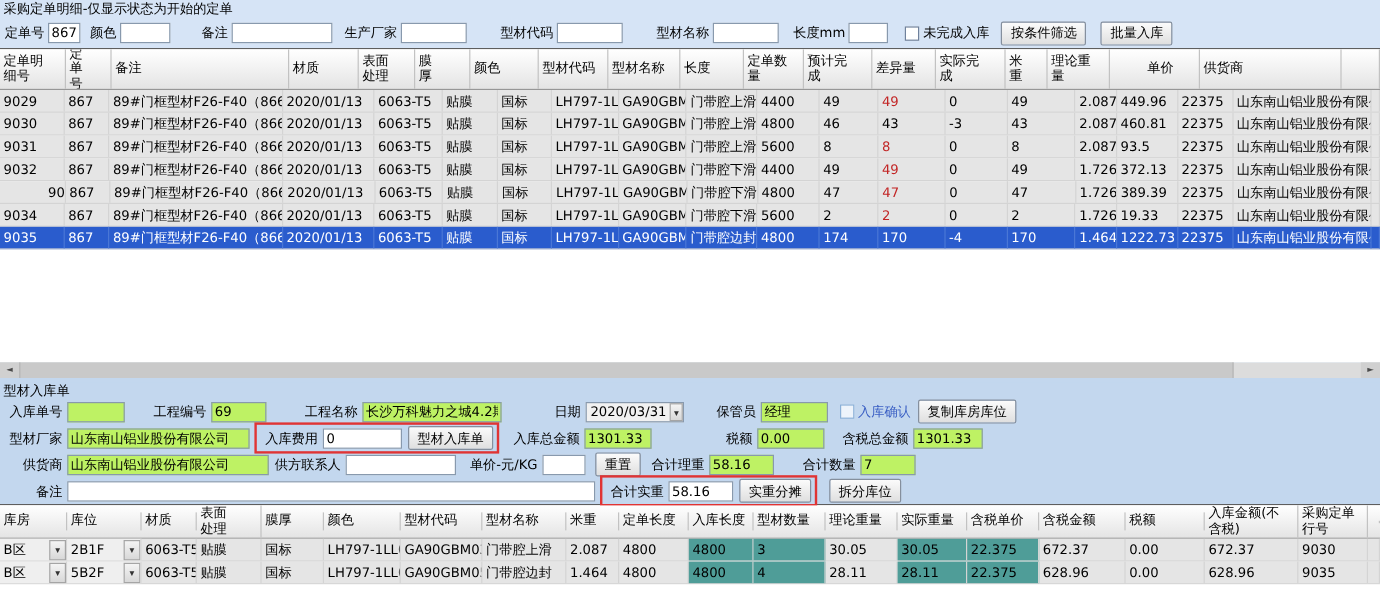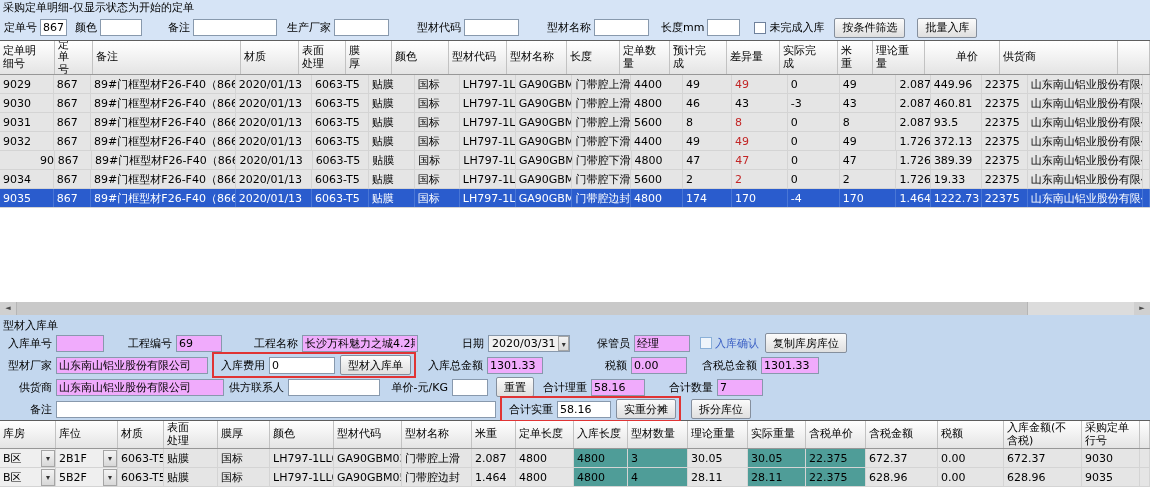--- a/index.html
+++ b/index.html
@@ -5,30 +5,30 @@
   html,body{margin:0;padding:0;}
   body{width:1150px;height:492px;overflow:hidden;background:#c3d7ee;
        font-family:"DejaVu Sans","Liberation Sans",sans-serif;font-size:11px;color:#000;}
   #app{position:relative;width:1150px;height:492px;}
 
   
   .top-title{height:15px;line-height:15px;padding-left:3px;background:#d6e4f6;}
   .filters{height:25px;display:flex;align-items:center;padding-left:4px;background:#d6e4f6;}
   .lbl{white-space:nowrap;}
   .inp{height:17px;border:1px solid #8899ad;background:#fff;font:inherit;padding:0 2px;box-sizing:border-box;}
-  .inp.ro{background:#f0abfc;}
+  .inp.ro{background:#bef264;}
   .btn{height:20px;border:1px solid #858f9d;background:linear-gradient(#fbfbfb,#dfdfdf);
        font:inherit;padding:0 7px;border-radius:2px;white-space:nowrap;box-sizing:border-box;}
   .chk{display:inline-block;width:12px;height:12px;background:#fff;border:1px solid #6f819c;box-sizing:border-box;}
 
   
   .grid{background:#fff;border-top:1px solid #5e5e5e;overflow:hidden;}
   .hrow{display:flex;background:linear-gradient(#ffffff,#e4e4e4);border-bottom:1px solid #979797;box-sizing:border-box;}
   #order-grid .hrow{height:34px;}
-  #inbound-grid .hrow{height:28px;}
+  #inbound-grid .hrow{height:28px;align-items:center;}
   .hcell{border-right:1px solid #c2c2c2;padding:1px 3px;box-sizing:border-box;display:flex;
          align-items:center;overflow:hidden;line-height:1.12;}
   .hspan{word-break:break-all;}
   .drow{display:flex;height:19px;border-bottom:1px solid #d4d4d4;box-sizing:border-box;background:#e5e5e5;}
   .dcell{border-right:1px solid #d4d4d4;padding:0 3px;box-sizing:border-box;display:flex;
          align-items:center;overflow:hidden;white-space:nowrap;}
   .drow.sel{background:#2a5ccd;color:#fff;}
   .drow.sel .dcell{border-right-color:#4a77d6;border-bottom-color:#2a5ccd;}
   .redtxt{color:#c22525;}
   .teal{background:#4f9d98;}

